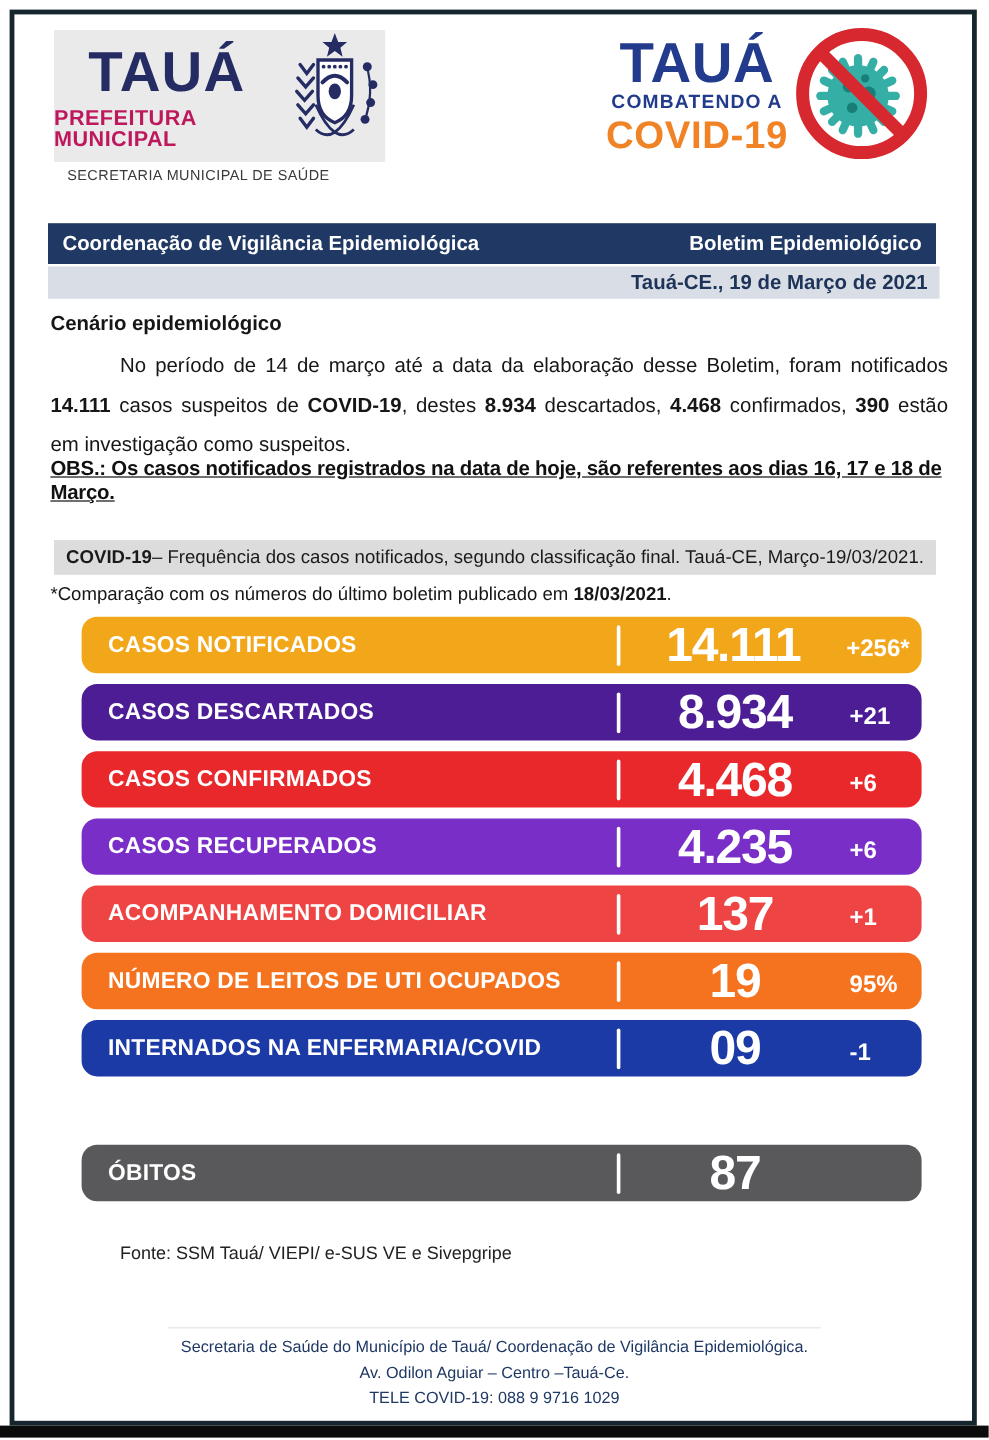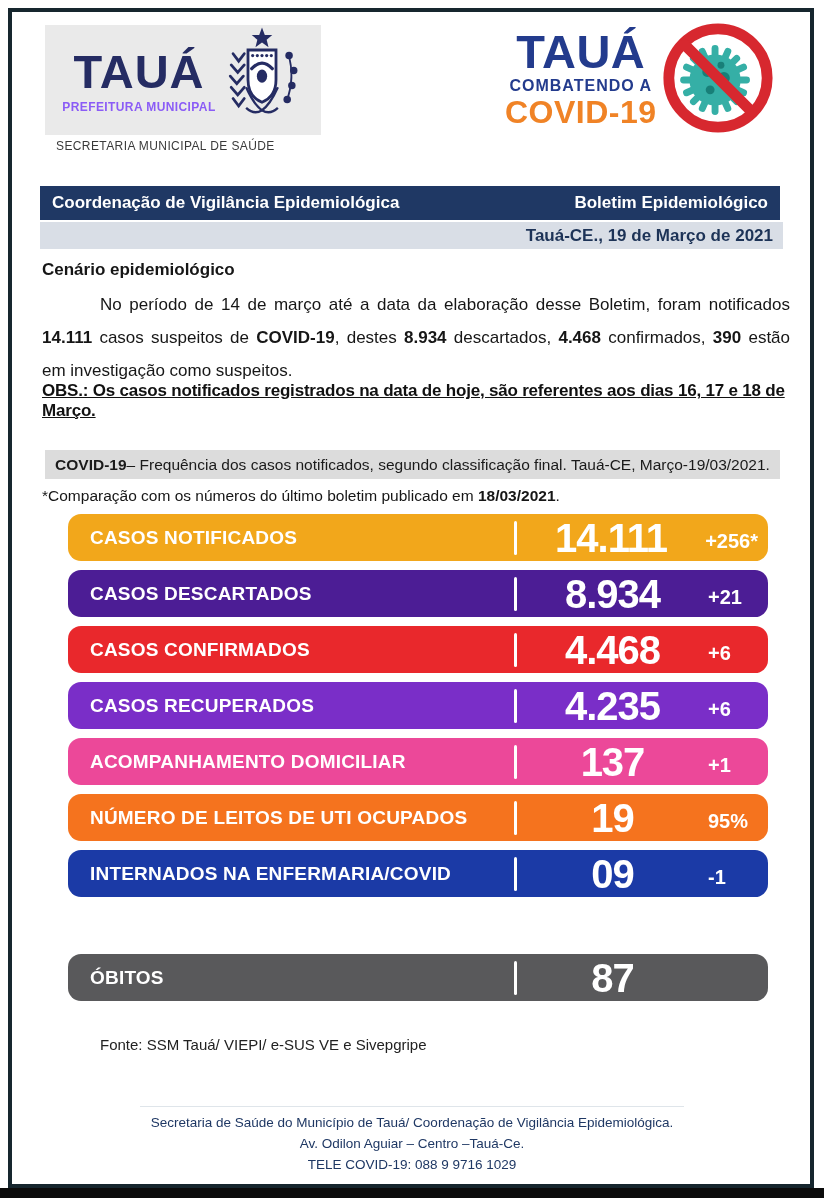--- a/index.html
+++ b/index.html
@@ -6,21 +6,21 @@
     font-family:"Liberation Sans","DejaVu Sans",sans-serif;overflow:hidden;position:relative;}
   .sheet{position:absolute;inset:0;background:#fff;}
   .frame{position:absolute;left:8px;top:8px;right:10px;bottom:12px;border:4px solid #16262e;pointer-events:none;}
   .bottom-band{position:absolute;left:0;right:0;bottom:2px;height:10px;background:#0b0b0b;}
 
   
   .logo-left{position:absolute;left:45px;top:25px;width:276px;height:110px;background:#eaeaea;
     display:flex;align-items:center;justify-content:center;gap:4px;}
   .logo-left .txt{display:flex;flex-direction:column;align-items:center;line-height:1;}
   .logo-left .t1{font-size:47px;font-weight:bold;color:#252c63;letter-spacing:1px;}
-  .logo-left .t2{font-size:12px;font-weight:bold;color:#8b5cf6;margin-top:6px;letter-spacing:.4px;}
+  .logo-left .t2{font-size:18px;font-weight:bold;color:#be185d;margin-top:6px;letter-spacing:.4px;}
   .secretariat{position:absolute;left:56px;top:139px;font-size:12px;font-weight:normal;color:#3a3a3a;letter-spacing:.4px;}
 
   .logo-right{position:absolute;left:505px;top:14px;width:295px;height:128px;display:flex;align-items:center;}
   .logo-right .txt{display:flex;flex-direction:column;align-items:center;line-height:1;margin-right:2px;}
   .logo-right .t1{font-size:47px;font-weight:bold;color:#233b8d;letter-spacing:.5px;}
   .logo-right .t2{font-size:16px;font-weight:bold;color:#233b8d;margin-top:3px;letter-spacing:1px;}
   .logo-right .t3{font-size:32px;font-weight:bold;color:#f08326;margin-top:2px;letter-spacing:.5px;}
   .virus-wrap{width:118px;height:118px;flex:none;}
 
   
@@ -181,21 +181,21 @@
         </div>
       </div>
       <div class="bar" style="background: rgb(122, 46, 200);">
         <div class="bar-label">CASOS RECUPERADOS</div>
         <div class="bar-divider"></div>
         <div class="bar-right">
           <div class="bar-value">4.235</div>
           <div class="bar-delta">+6</div>
         </div>
       </div>
-      <div class="bar" style="background: #ec4899;">
+      <div class="bar" style="background: #ef4444;">
         <div class="bar-label">ACOMPANHAMENTO DOMICILIAR</div>
         <div class="bar-divider"></div>
         <div class="bar-right">
           <div class="bar-value">137</div>
           <div class="bar-delta">+1</div>
         </div>
       </div>
       <div class="bar" style="background: rgb(245, 115, 30);">
         <div class="bar-label">NÚMERO DE LEITOS DE UTI OCUPADOS</div>
         <div class="bar-divider"></div>

